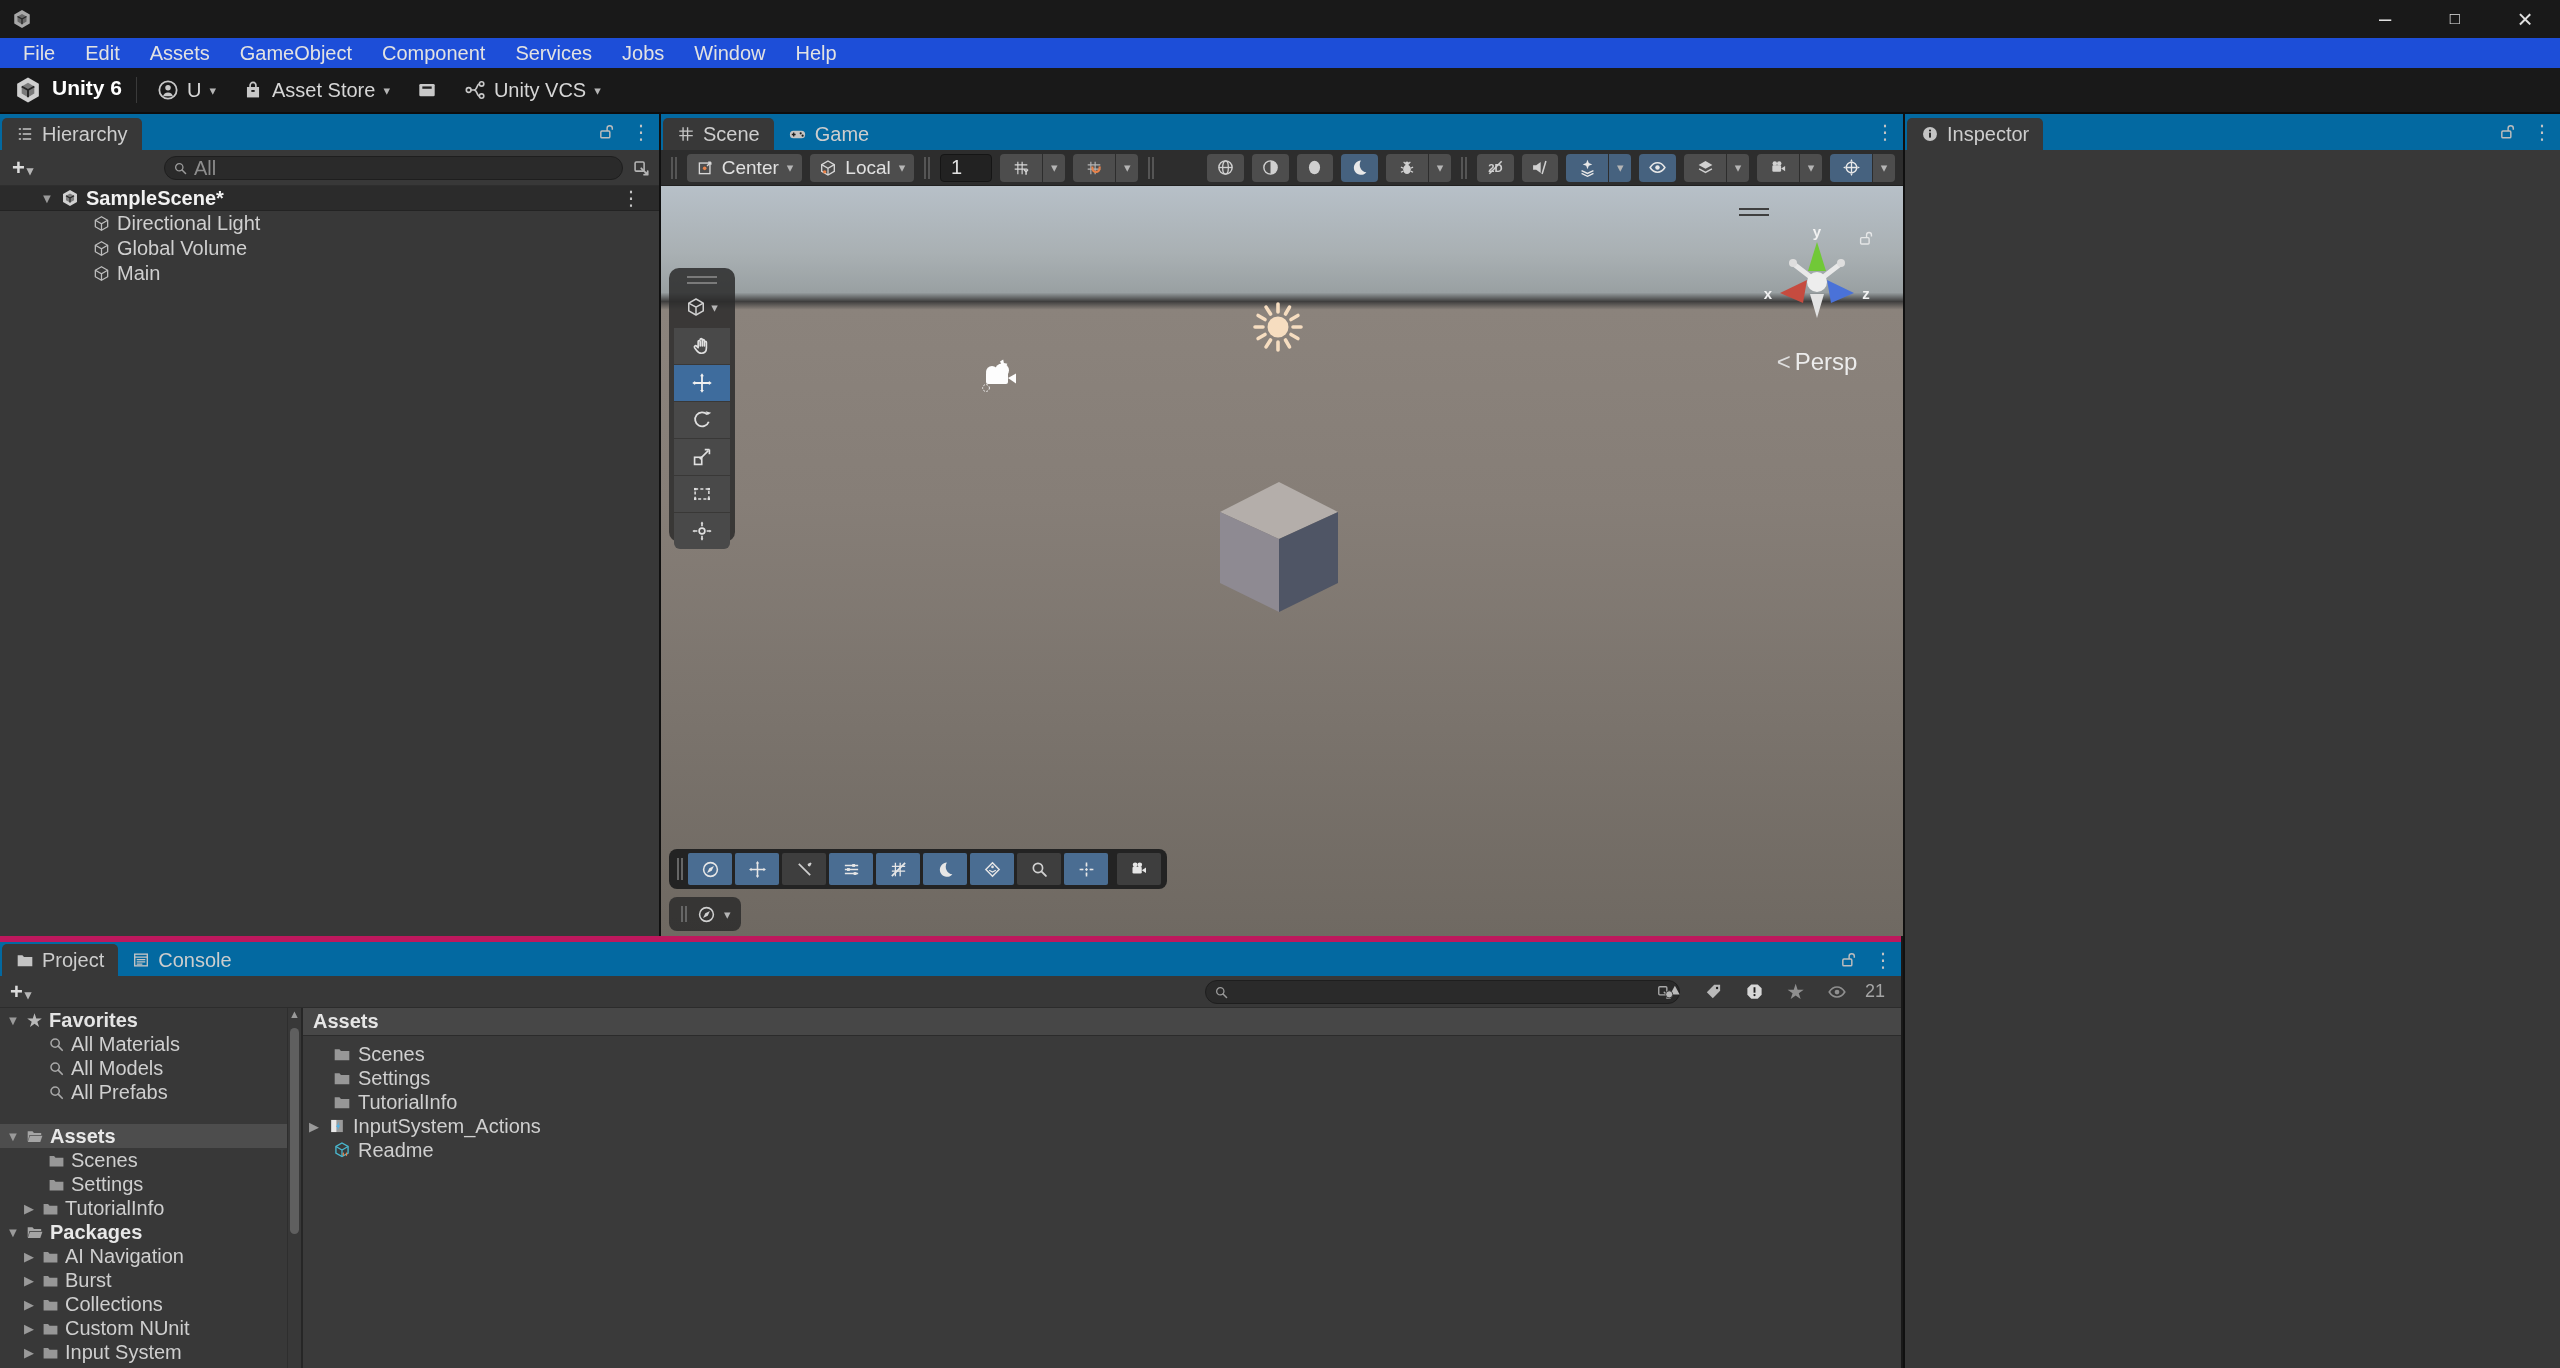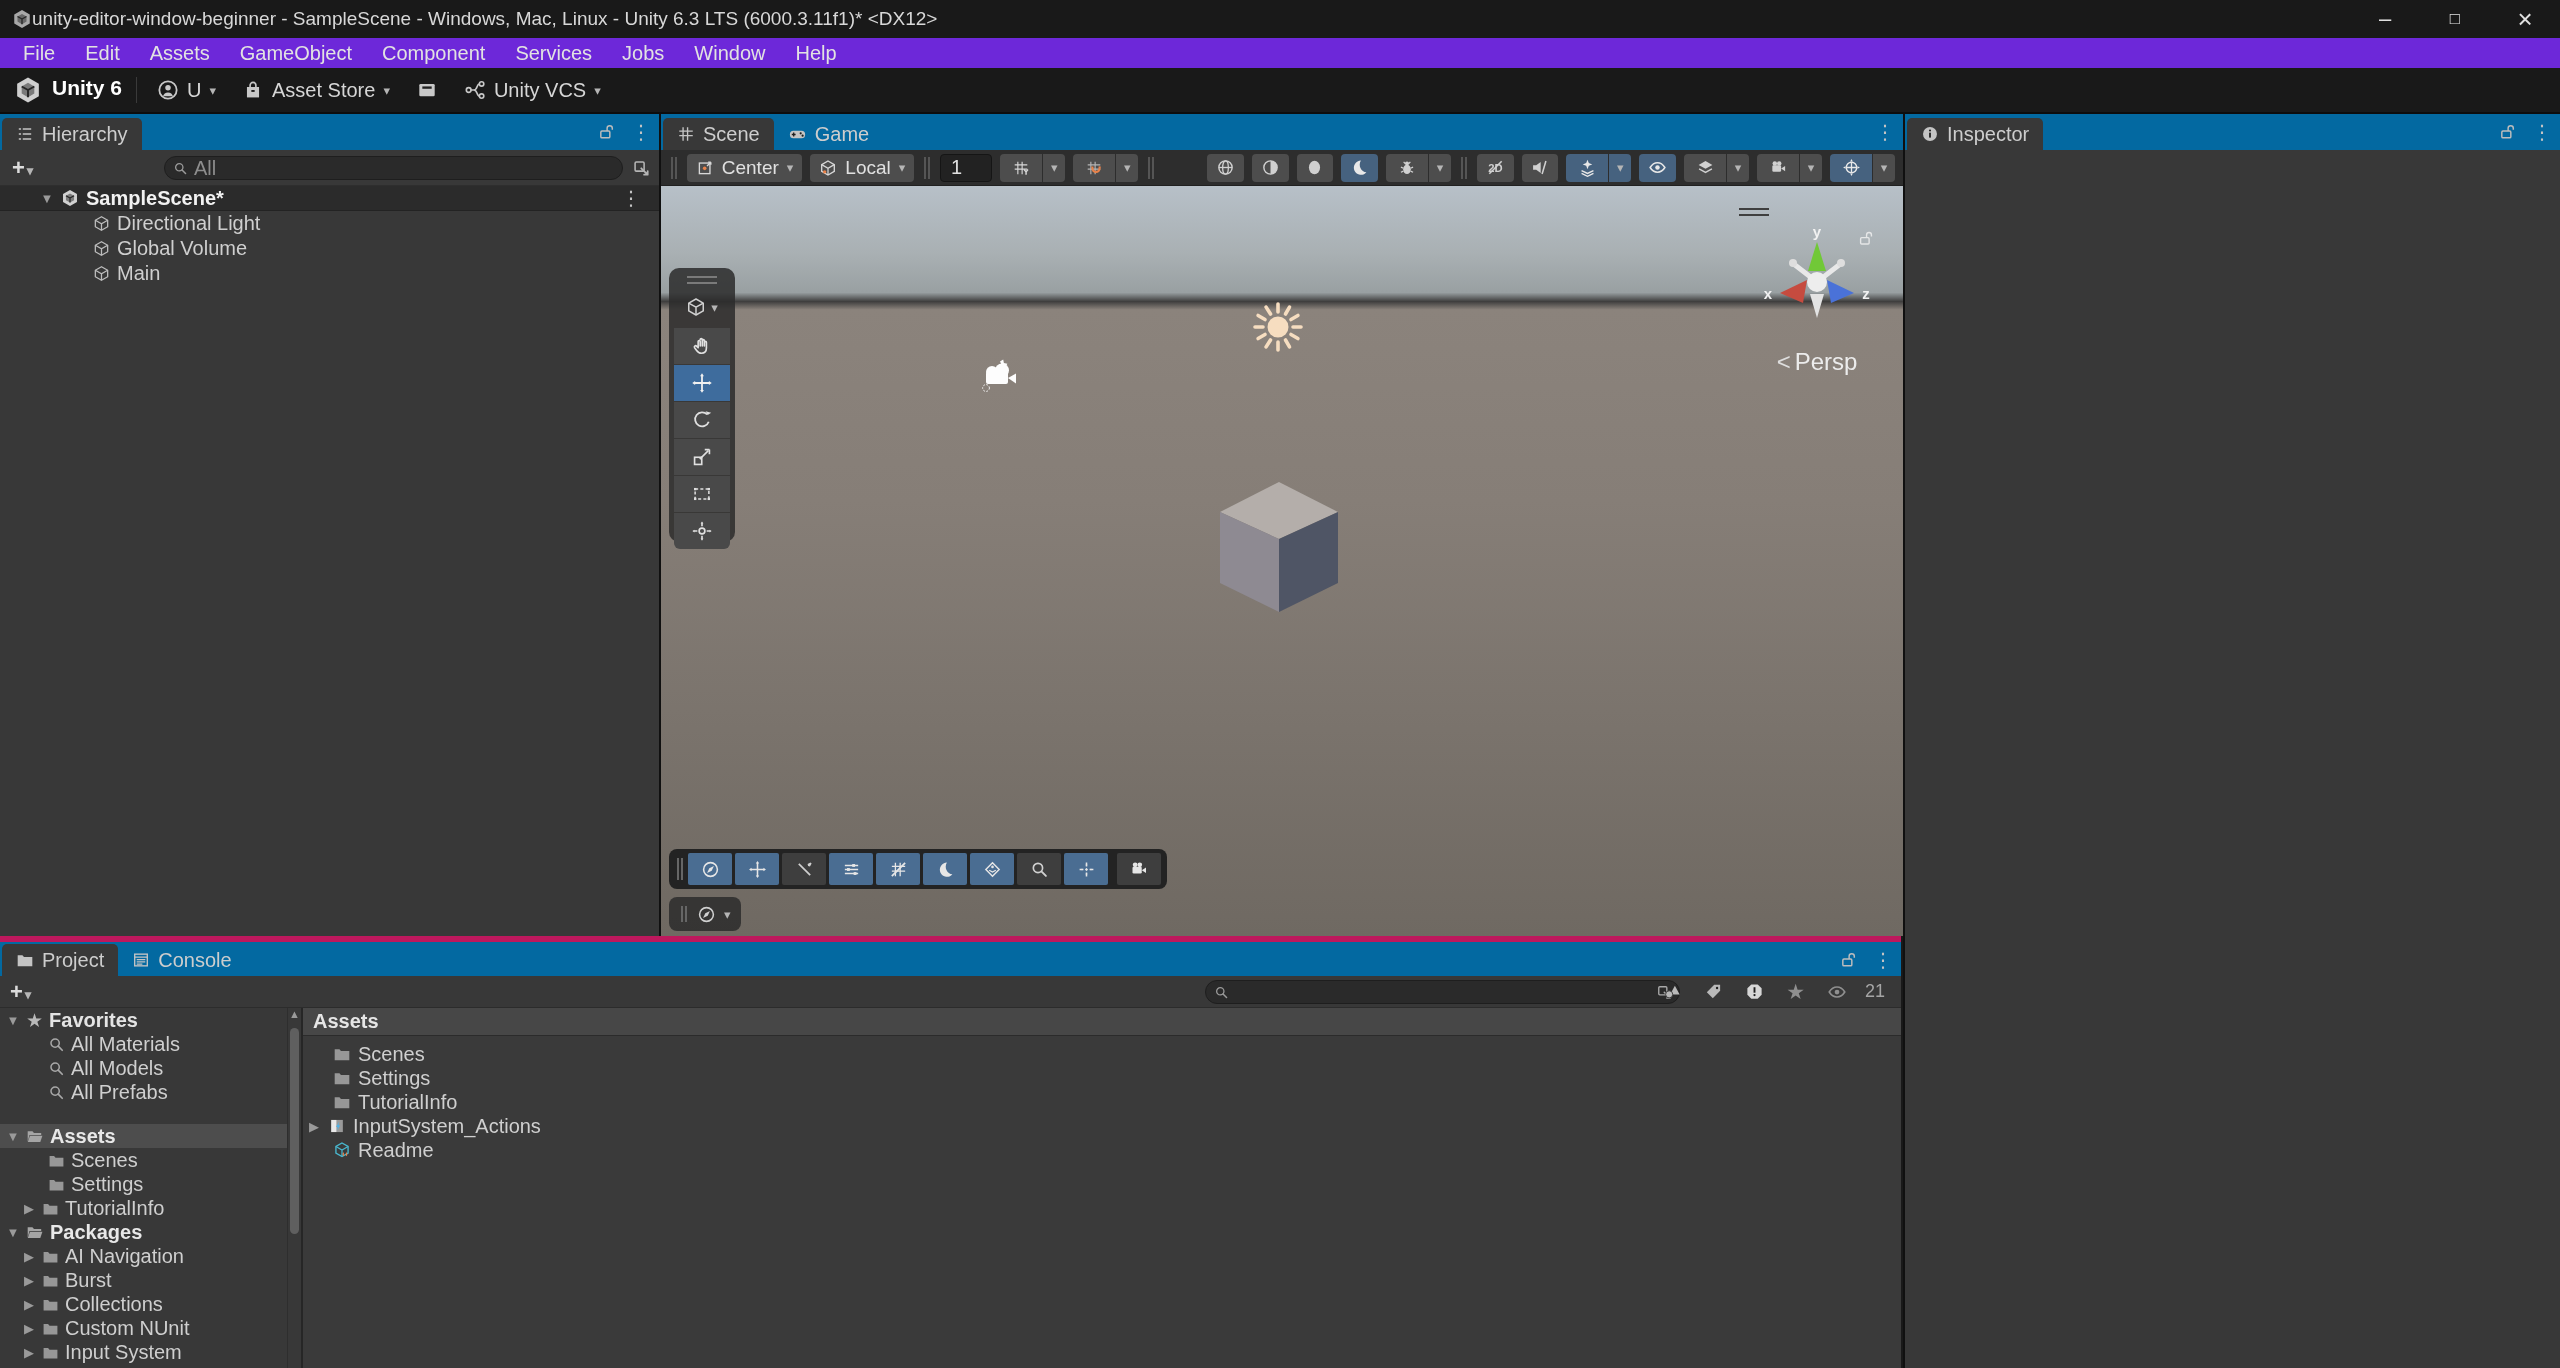--- a/index.html
+++ b/index.html
@@ -6,21 +6,21 @@
 html,body{background:#000}
 #app{position:relative;width:2560px;height:1368px;overflow:hidden;background:#191919;
   font-family:"Liberation Sans",sans-serif;color:#cfcfcf;font-size:20px;-webkit-font-smoothing:antialiased}
 .abs{position:absolute}
 svg{display:block}
 
 #titlebar{left:0;top:0;width:2560px;height:38px;background:#191919;display:flex;align-items:center}
 #titlebar .title{color:#d8d8d8;font-size:19px;margin-left:10px;white-space:nowrap}
 .wbtns{position:absolute;right:0;top:0;height:38px;display:flex}
 .wbtn{width:70px;height:38px;display:flex;align-items:center;justify-content:center;color:#e0e0e0;font-size:22px}
-#menubar{left:0;top:38px;width:2560px;height:30px;background:#6d28d9;display:flex;align-items:center;padding-left:8px}
+#menubar{left:0;top:38px;width:2560px;height:30px;background:#1d4ed8;display:flex;align-items:center;padding-left:8px}
 .menu-item{padding:0 15px;height:30px;display:flex;align-items:center;color:#e2e2e2;font-size:20px}
 #toolbar{left:0;top:68px;width:2560px;height:46px;background:#191919;border-bottom:2px solid #0d0d0d;display:flex;align-items:center}
 .tb-left{display:flex;align-items:center;gap:14px;margin-left:14px}
 .brand{display:flex;gap:10px}
 .brand b{color:#fff;font-size:21px}
 .tb-divider{width:1px;height:26px;background:#3a3a3a}
 .tb-drop{display:flex;align-items:center;gap:8px;color:#d6d6d6;font-size:20px;padding:4px 6px}
 .dd{font-size:13px;color:#b5b5b5}
 .playbar{position:absolute;left:1305px;top:77px;display:flex;gap:6px}
 .playbtn{width:47px;height:30px;background:#3e3e3e;border-radius:5px;display:flex;align-items:center;justify-content:center}
@@ -354,21 +354,20 @@
       </symbol>
 </defs>
 </svg>
 
 <div id="app">
 
   <div class="abs" id="titlebar">
     <svg class="abs" style="left:12px;top:9px" width="20" height="20">
         <use href="#i-ulogo" color="#a8a8a8"></use>
       </svg>
-    <span class="title" style="margin-left:32px">unity-editor-window-beginner - SampleScene - Windows, Mac, Linux - Unity 6.3 LTS (6000.3.11f1)* &lt;DX12&gt;</span>
     <div class="wbtns">
       <div class="wbtn">
           <span>–</span>
         </div>
       <div class="wbtn">
           <span style="font-size:17px">□</span>
         </div>
       <div class="wbtn">
           <span style="font-size:26px">×</span>
         </div>

